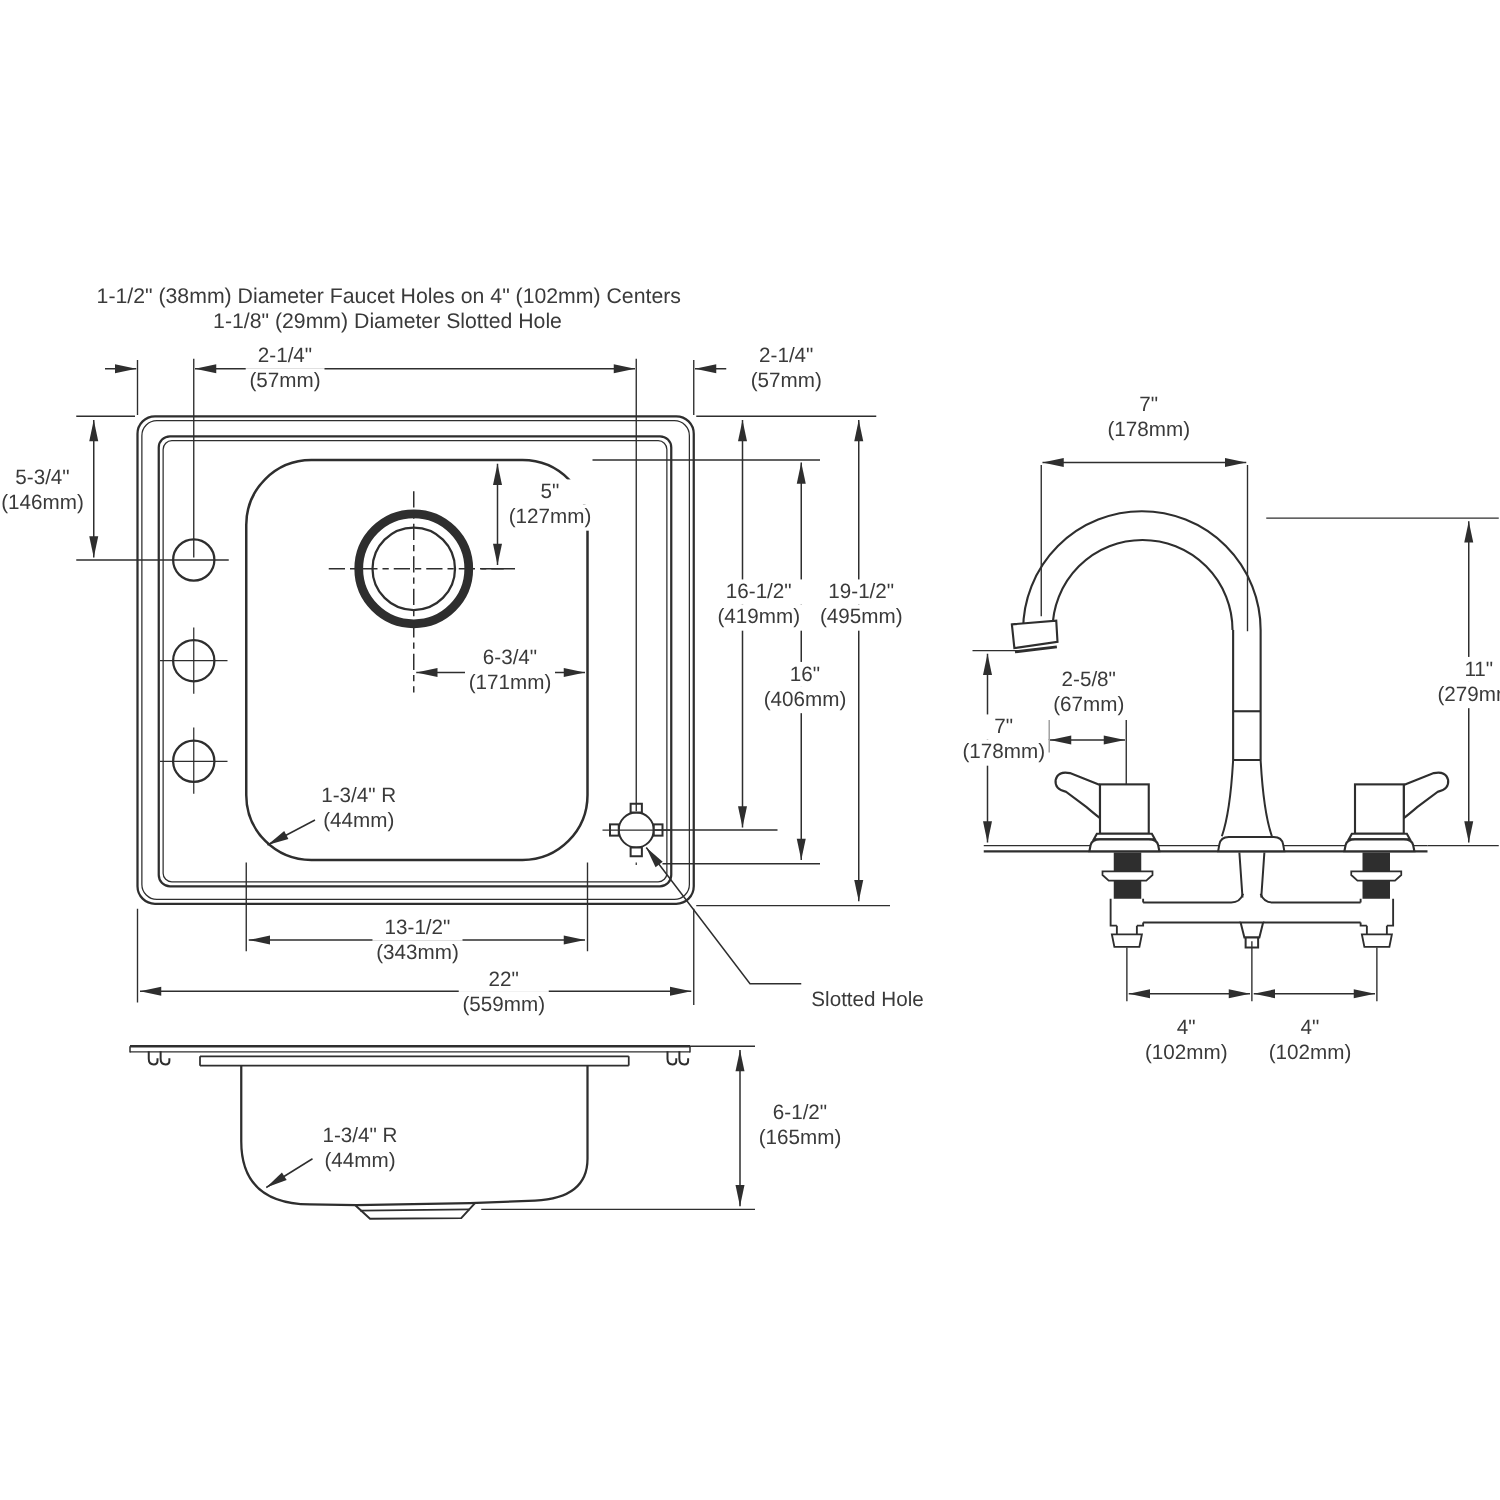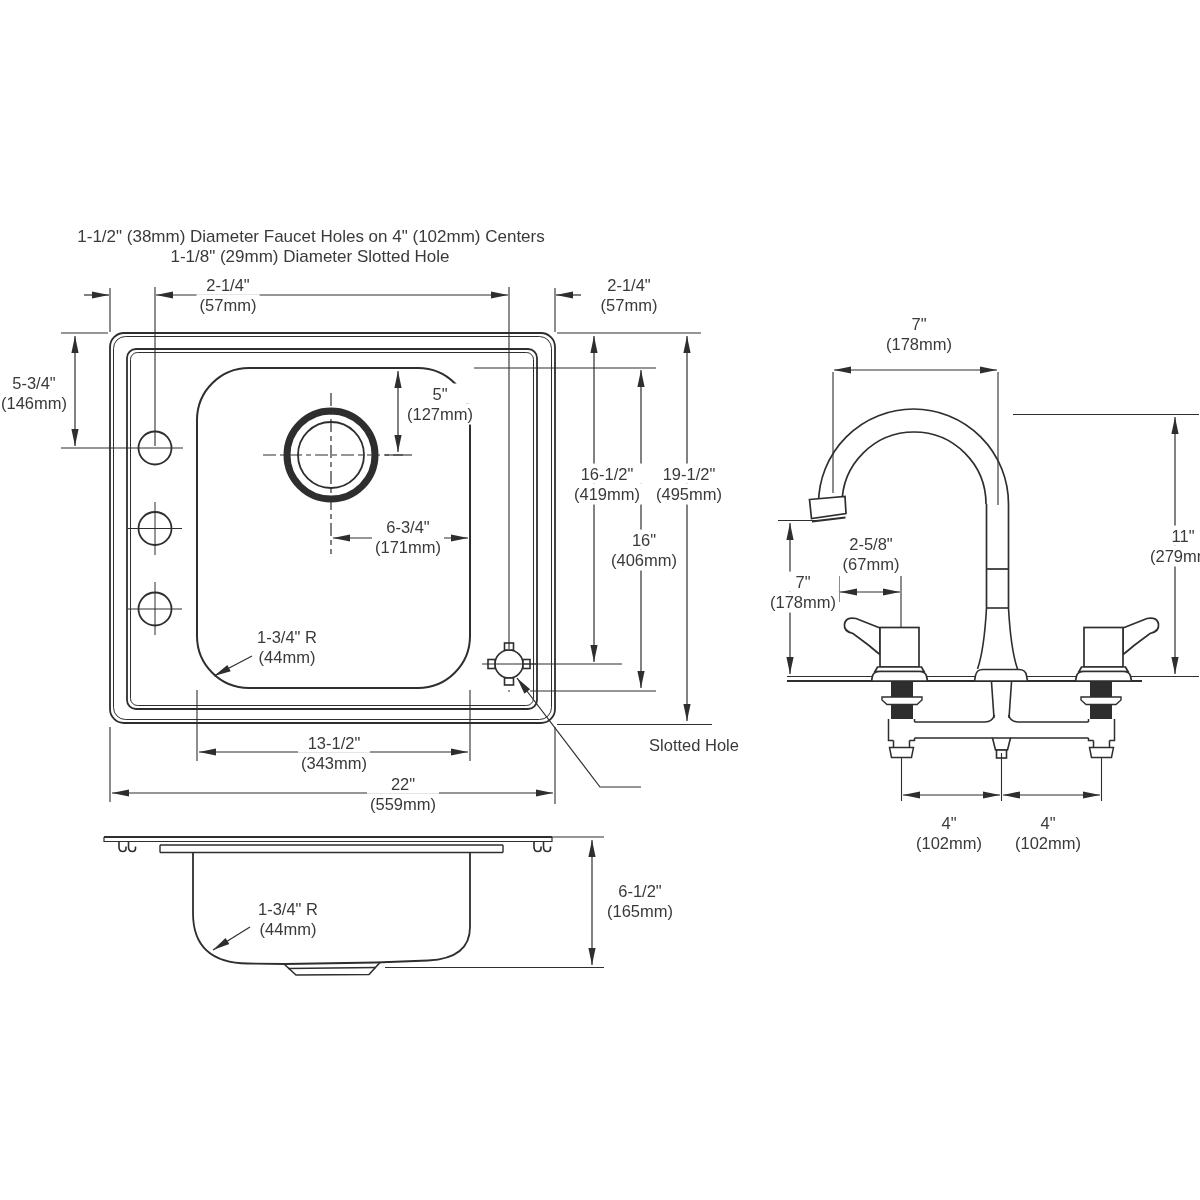--- a/index.html
+++ b/index.html
@@ -246,21 +246,21 @@
     <span>(44mm)</span>
   </div>
 <div class="lbl" style="left:334px;top:753px;">
   <span>13-1/2"</span>
     <span>(343mm)</span>
   </div>
 <div class="lbl" style="left:403px;top:794px;">
   <span>22"</span>
     <span>(559mm)</span>
   </div>
-<div class="lbl" style="left:694px;top:745px;">
+<div class="lbl" style="left:694px;top:800px;">
   <span>Slotted Hole</span>
   </div>
 
 <div class="lbl" style="left:288px;top:919px;">
   <span>1-3/4" R</span>
     <span>(44mm)</span>
   </div>
 <div class="lbl" style="left:640px;top:901px;">
   <span>6-1/2"</span>
     <span>(165mm)</span>

